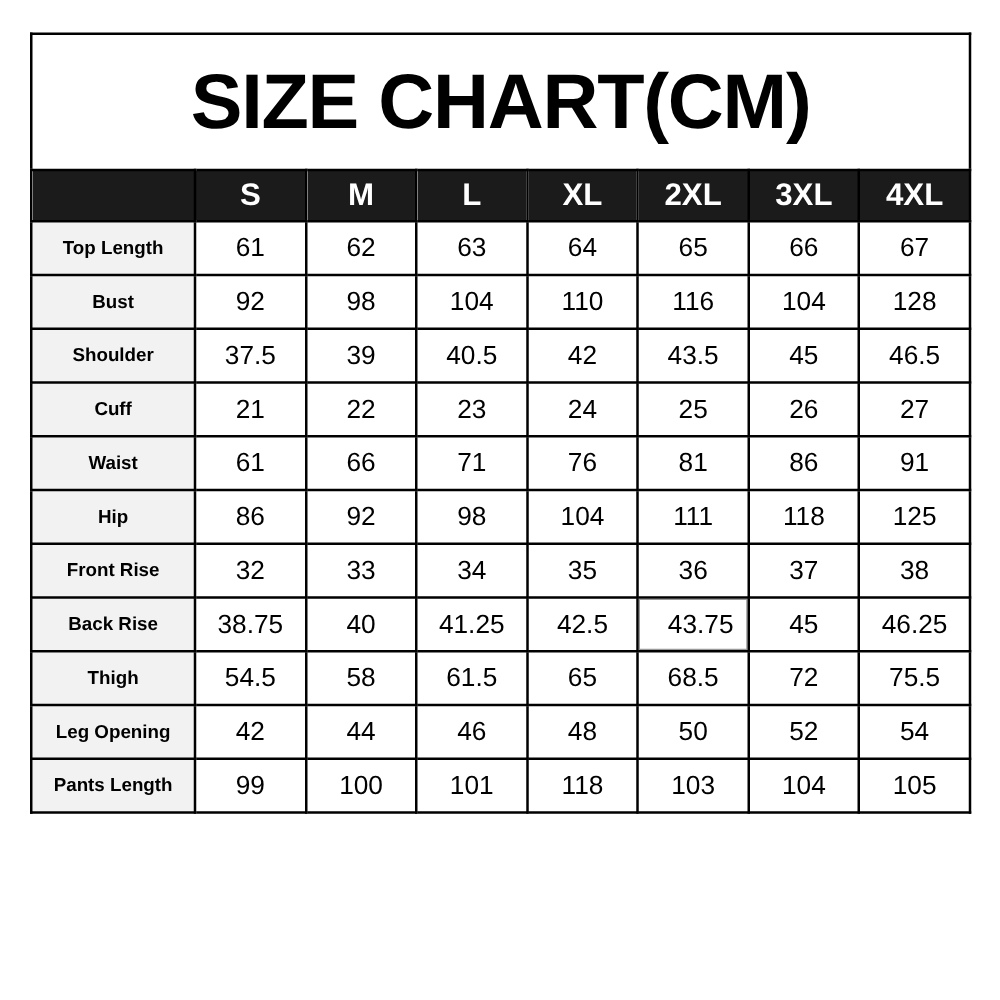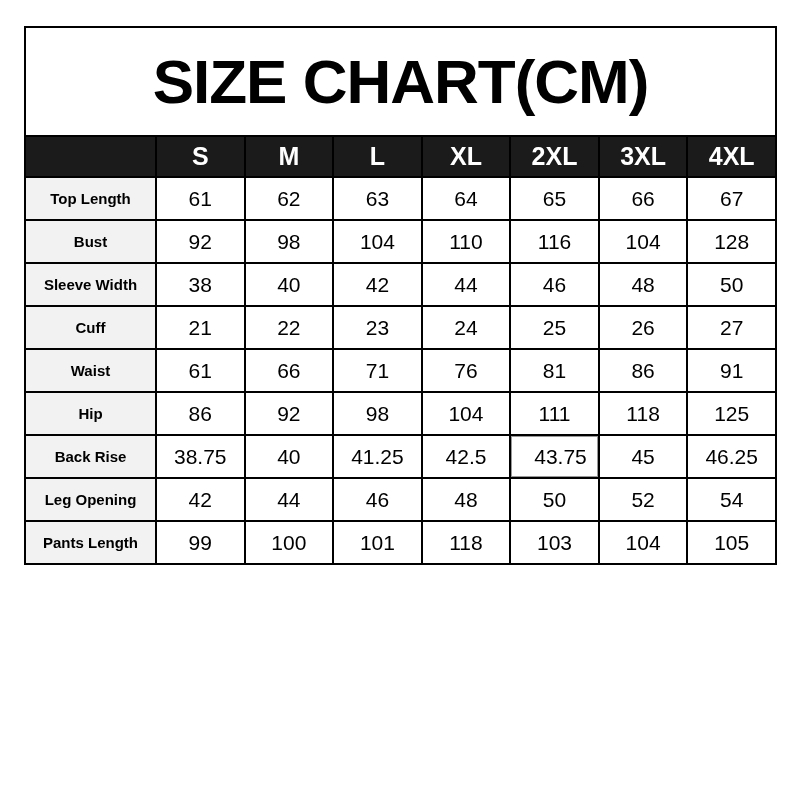--- a/index.html
+++ b/index.html
@@ -113,28 +113,28 @@
           <th class="row-label">Bust</th>
           <td class="value-cell">92</td>
           <td class="value-cell">98</td>
           <td class="value-cell">104</td>
           <td class="value-cell">110</td>
           <td class="value-cell">116</td>
           <td class="value-cell">104</td>
           <td class="value-cell">128</td>
         </tr>
         <tr>
-          <th class="row-label">Sleeve Width</th>
-          <td class="value-cell">38</td>
-          <td class="value-cell">40</td>
+          <th class="row-label">Shoulder</th>
+          <td class="value-cell">37.5</td>
+          <td class="value-cell">39</td>
+          <td class="value-cell">40.5</td>
           <td class="value-cell">42</td>
-          <td class="value-cell">44</td>
-          <td class="value-cell">46</td>
-          <td class="value-cell">48</td>
-          <td class="value-cell">50</td>
+          <td class="value-cell">43.5</td>
+          <td class="value-cell">45</td>
+          <td class="value-cell">46.5</td>
         </tr>
         <tr>
           <th class="row-label">Cuff</th>
           <td class="value-cell">21</td>
           <td class="value-cell">22</td>
           <td class="value-cell">23</td>
           <td class="value-cell">24</td>
           <td class="value-cell">25</td>
           <td class="value-cell">26</td>
           <td class="value-cell">27</td>
@@ -153,30 +153,50 @@
           <th class="row-label">Hip</th>
           <td class="value-cell">86</td>
           <td class="value-cell">92</td>
           <td class="value-cell">98</td>
           <td class="value-cell">104</td>
           <td class="value-cell">111</td>
           <td class="value-cell">118</td>
           <td class="value-cell">125</td>
         </tr>
         <tr>
+          <th class="row-label">Front Rise</th>
+          <td class="value-cell">32</td>
+          <td class="value-cell">33</td>
+          <td class="value-cell">34</td>
+          <td class="value-cell">35</td>
+          <td class="value-cell">36</td>
+          <td class="value-cell">37</td>
+          <td class="value-cell">38</td>
+        </tr>
+        <tr>
           <th class="row-label">Back Rise</th>
           <td class="value-cell">38.75</td>
           <td class="value-cell">40</td>
           <td class="value-cell">41.25</td>
           <td class="value-cell">42.5</td>
           <td class="value-cell hl">43.75</td>
           <td class="value-cell">45</td>
           <td class="value-cell">46.25</td>
         </tr>
         <tr>
+          <th class="row-label">Thigh</th>
+          <td class="value-cell">54.5</td>
+          <td class="value-cell">58</td>
+          <td class="value-cell">61.5</td>
+          <td class="value-cell">65</td>
+          <td class="value-cell">68.5</td>
+          <td class="value-cell">72</td>
+          <td class="value-cell">75.5</td>
+        </tr>
+        <tr>
           <th class="row-label">Leg Opening</th>
           <td class="value-cell">42</td>
           <td class="value-cell">44</td>
           <td class="value-cell">46</td>
           <td class="value-cell">48</td>
           <td class="value-cell">50</td>
           <td class="value-cell">52</td>
           <td class="value-cell">54</td>
         </tr>
         <tr>

